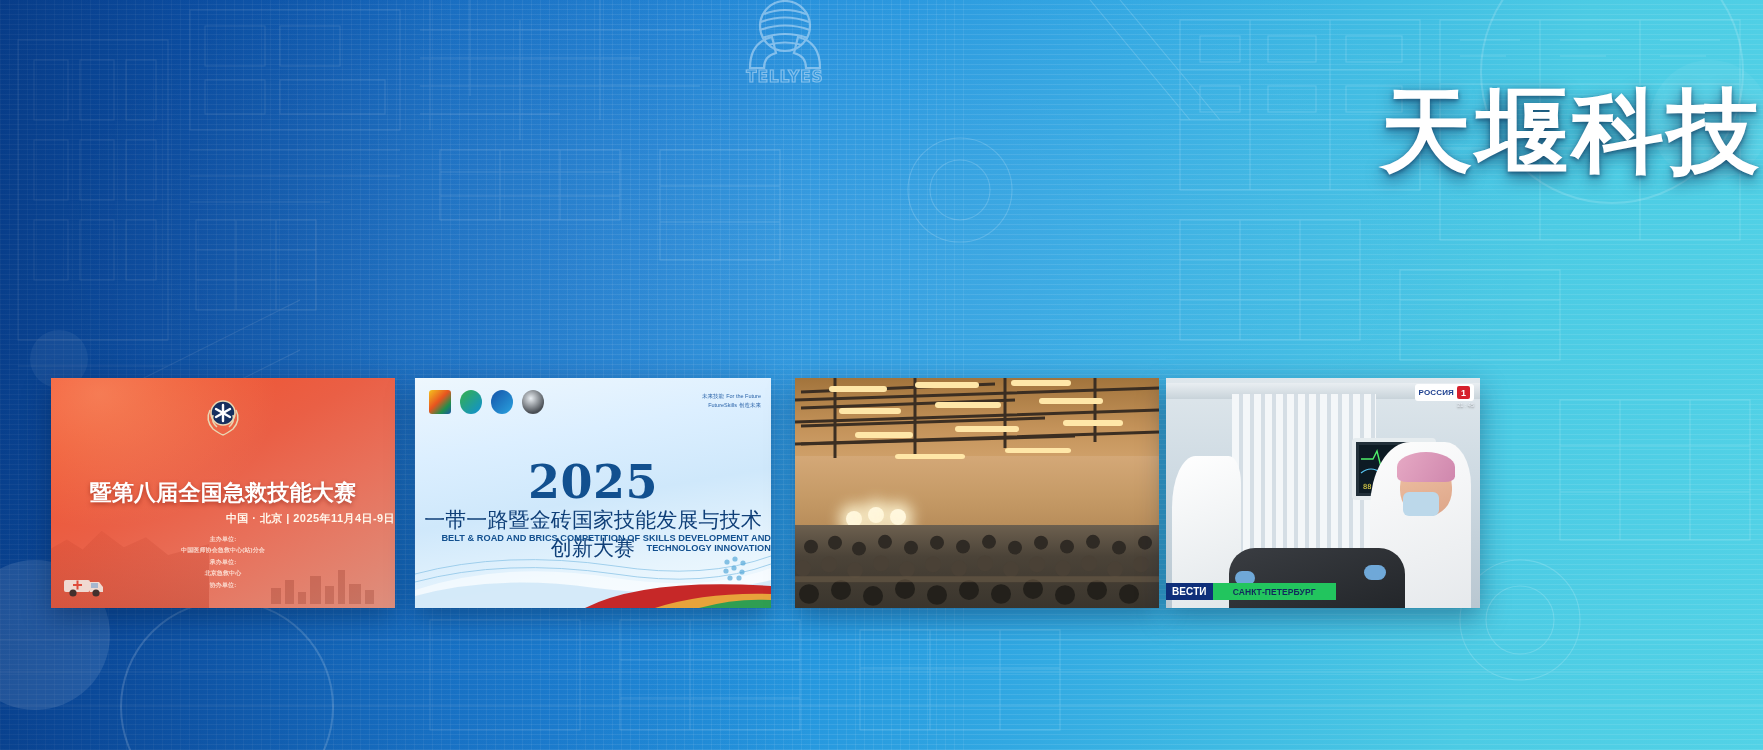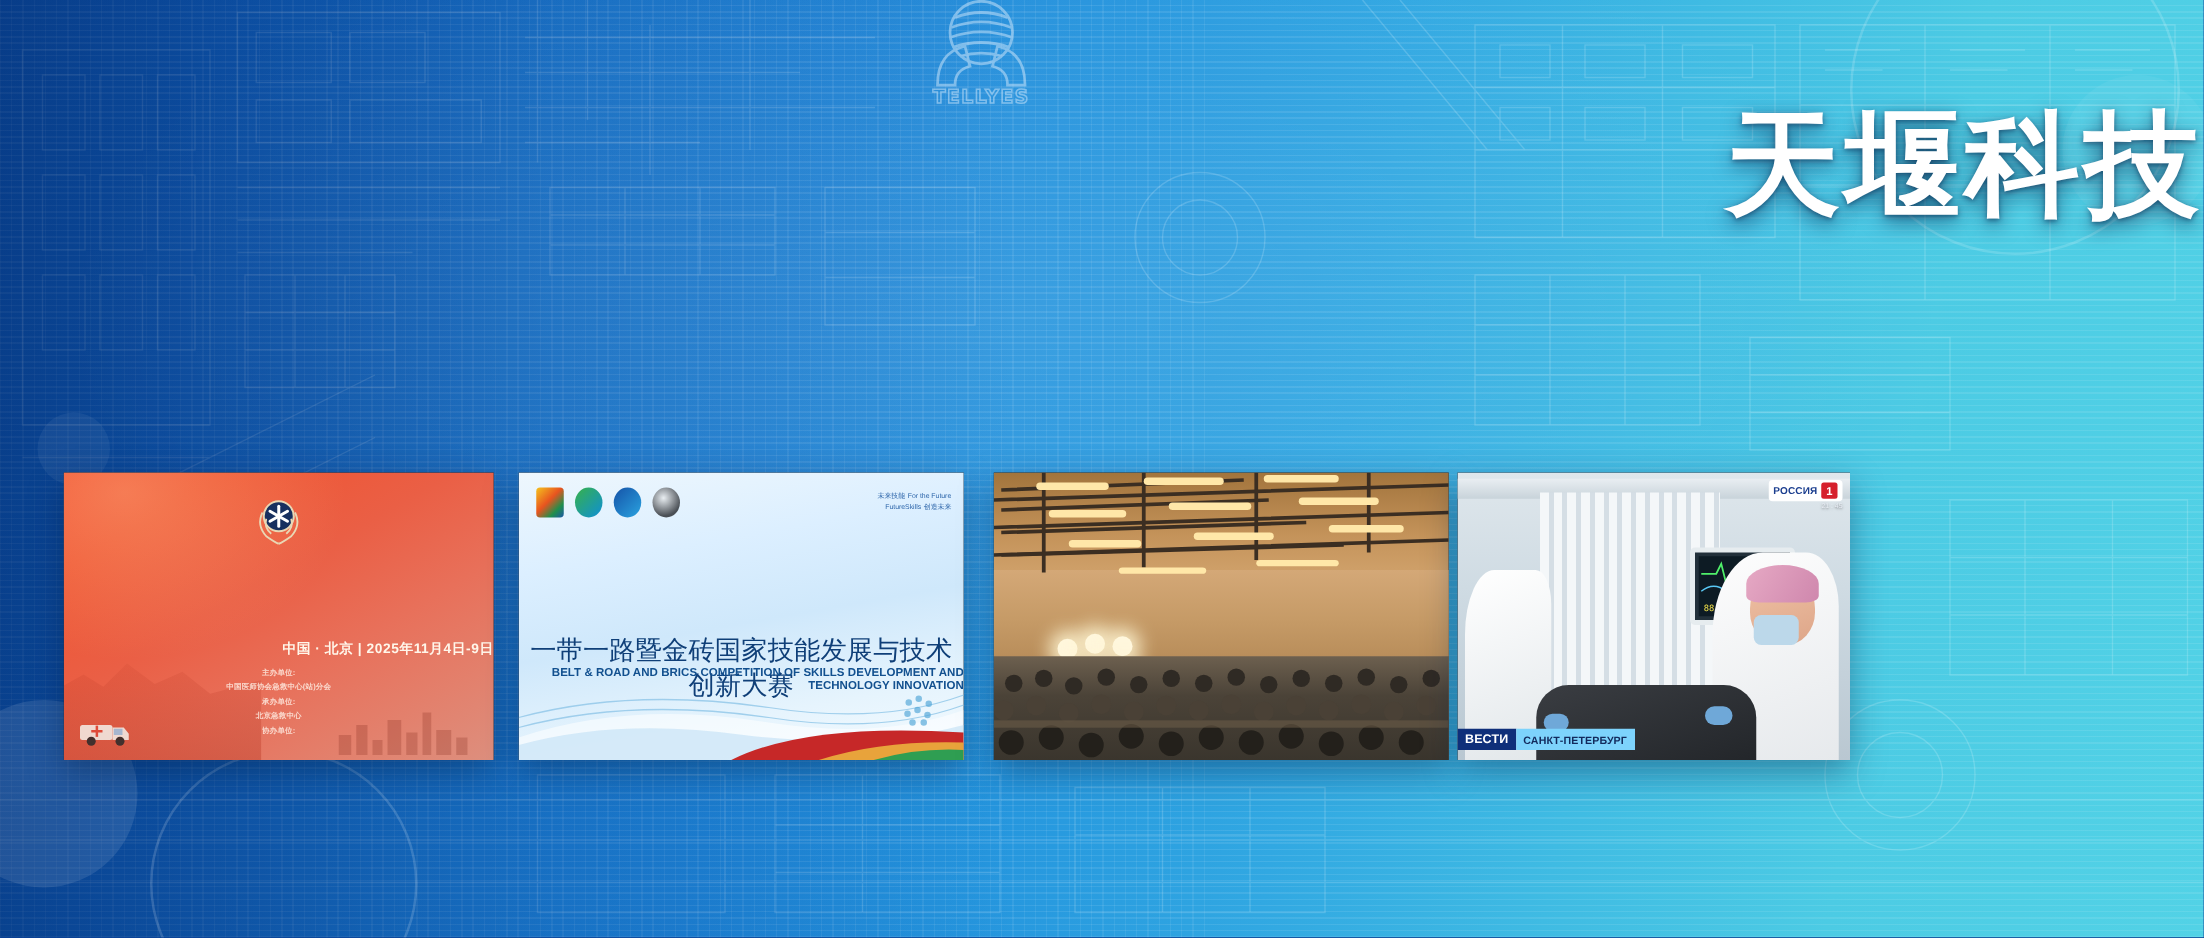--- a/index.html
+++ b/index.html
@@ -118,22 +118,22 @@
      background:linear-gradient(160deg,#3a3d42,#23262a);border-radius:26px 26px 0 0;}
   .glove{position:absolute;border-radius:8px;background:#6fa8d8;}
   .rlogo{position:absolute;right:6px;top:6px;display:flex;align-items:center;gap:3px;
      background:#ffffff;border-radius:3px;padding:2px 4px;}
   .rlogo .txt{font-size:8px;font-weight:700;color:#1b3e8f;letter-spacing:.02em;}
   .rlogo .num{width:13px;height:13px;border-radius:2px;background:#d6202c;color:#fff;
      font-size:9px;font-weight:700;display:flex;align-items:center;justify-content:center;}
   .vesti{position:absolute;left:0;bottom:8px;display:flex;align-items:stretch;height:17px;}
   .vesti .v1{background:#0f2f7a;color:#fff;font-size:10px;font-weight:700;
      display:flex;align-items:center;padding:0 6px;letter-spacing:.01em;}
-  .vesti .v2{background:#7dd3fc;color:#122a5c;font-size:8.5px;font-weight:700;
-     display:flex;align-items:center;padding:0 6px;letter-spacing:.01em;}
+  .vesti .v2{background:#22c55e;color:#122a5c;font-size:8.5px;font-weight:700;
+     display:flex;align-items:center;padding:0 20px;letter-spacing:.01em;}
   .tstamp{position:absolute;right:6px;top:24px;color:#e9eef6;font-size:5.5px;
      text-shadow:0 1px 2px rgba(0,0,0,.5);line-height:1.35;text-align:right;}
 </style>
 </head>
 <body>
 
 <div class="stage">
 
   <div class="bg-base"></div>
 
@@ -250,20 +250,21 @@
             <path d="M30 15 L16 23"></path>
         </g>
         <g fill="none" stroke="#e9d7b4" stroke-width="1.5">
           <path d="M10 16 Q5 26 13 35 Q20 40 23 41"></path>
           <path d="M36 16 Q41 26 33 35 Q26 40 23 41"></path>
           <path d="M13 21 Q11 28 17 33"></path>
             <path d="M33 21 Q35 28 29 33"></path>
         </g>
       </svg>
 
+      <div class="p1-t2">暨第八届全国急救技能大赛</div>
       <div class="p1-t3">中国 · 北京  |  2025年11月4日-9日</div>
       <div class="p1-sub">
         <b>主办单位:</b>
         <b>中国医师协会急救中心(站)分会</b>
         <b>承办单位:</b>
         <b>北京急救中心</b>
         <b>协办单位:</b>
       </div>
 
       <svg class="p1-city" viewBox="0 0 120 36">
@@ -304,20 +305,21 @@
         <div class="a">
           <span>未来技能</span>
           <span>For the Future</span>
         </div>
         <div class="b">
           <span>FutureSkills</span>
           <span>创造未来</span>
         </div>
       </div>
 
+      <div class="p2-year">2025</div>
       <div class="p2-cn">一带一路暨金砖国家技能发展与技术创新大赛</div>
       <div class="p2-en">BELT &amp; ROAD AND BRICS COMPETITION OF SKILLS DEVELOPMENT AND TECHNOLOGY INNOVATION</div>
 
       <svg class="p2-wave" viewBox="0 0 356 74" preserveAspectRatio="none">
         <path d="M0 56 Q90 26 200 44 Q290 58 356 34 L356 74 L0 74 Z" fill="#ffffff" opacity=".55"></path>
         <path d="M0 62 Q80 40 180 54 Q280 66 356 46 L356 74 L0 74 Z" fill="#bfe0f5" opacity=".6"></path>
         <path d="M170 74 Q230 44 356 52 L356 74 Z" fill="#c62828"></path>
         <path d="M240 74 Q290 58 356 60 L356 74 Z" fill="#e8a33b"></path>
         <path d="M284 74 Q320 64 356 66 L356 74 Z" fill="#2f9e52"></path>
         <g fill="none" stroke="#8fc6e8" stroke-width="1" opacity=".8">

